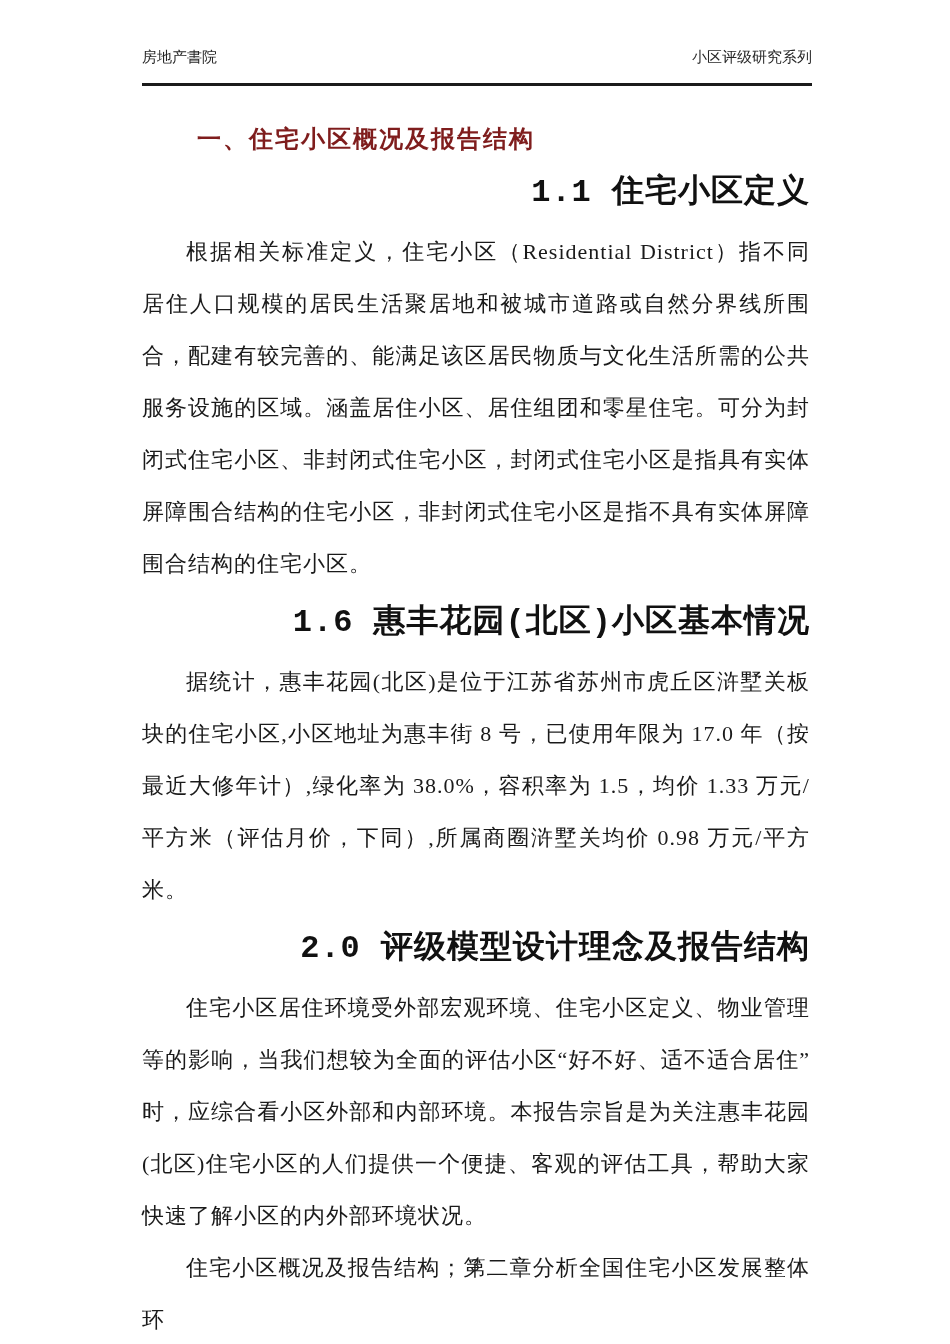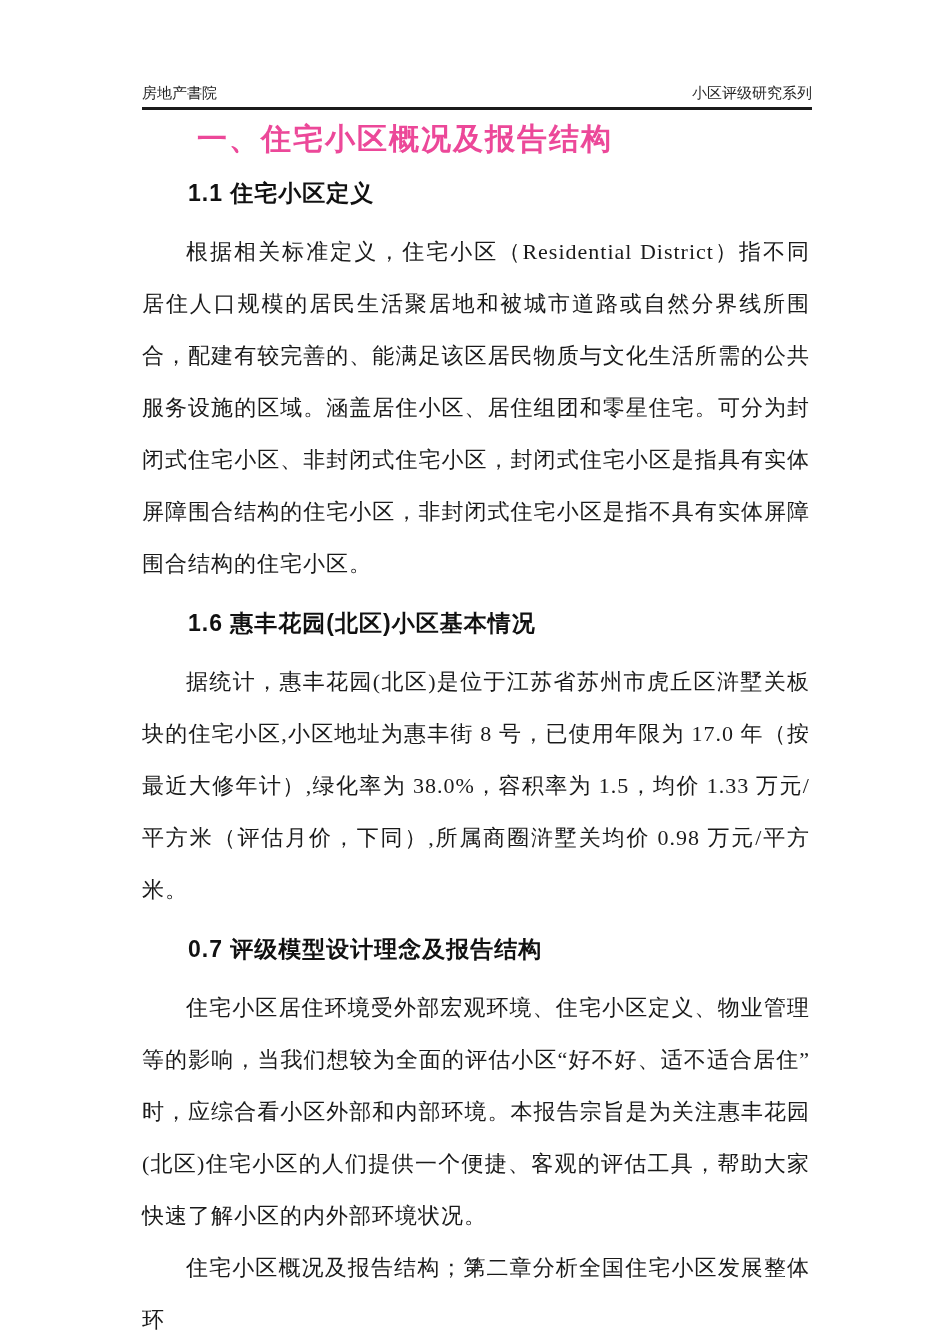--- a/index.html
+++ b/index.html
@@ -14,26 +14,26 @@
     margin: 0 auto;
     background: #ffffff;
     overflow: hidden;
     color: #1a1a1a;
   }
   .page-header {
     position: absolute;
     top: 0;
     left: 142px;
     right: 138px;
-    height: 110px;
+    height: 86px;
     box-sizing: border-box;
     display: flex;
     justify-content: space-between;
     align-items: flex-end;
-    padding-bottom: 4px;
+    padding-bottom: 16px;
     border-bottom: 3px solid #1b1b1b;
     font-family: "Liberation Sans", "DejaVu Sans", sans-serif;
     font-size: 15px;
     color: #262626;
   }
   .content {
     position: absolute;
     top: 92px;
     left: 142px;
     width: 668px;
@@ -41,36 +41,36 @@
     font-size: 22px;
     line-height: 52px;
     letter-spacing: 1px;
     text-align: justify;
     color: #1a1a1a;
   }
   .doc-title {
     margin: 28px 0 18px 0;
     padding-left: 55px;
     font-family: "Liberation Sans", "DejaVu Sans", sans-serif;
-    font-size: 30px;
+    font-size: 24px;
     line-height: 38px;
     font-weight: bold;
     letter-spacing: 2px;
     text-align: left;
-    color: #ec4899;
+    color: #7f1d1d;
   }
   .sec-heading {
     margin: 16px 0 0 0;
     padding-left: 46px;
-    font-family: Liberation Sans, sans-serif;
-    font-size: 23px;
+    font-family: Liberation Mono, monospace;
+    font-size: 32px;
     line-height: 34px;
     font-weight: bold;
     letter-spacing: 1px;
-    text-align: left;
+    text-align: right;
     color: #111111;
   }
   .para {
     margin: 16px 0 0 0;
     text-indent: 2em;
   }
   .para + .para {
     margin-top: 0;
   }
   .page-footer {
@@ -102,21 +102,21 @@
       <h2 class="sec-heading">1.1 住宅小区定义</h2>
       <p class="para">根据相关标准定义，住宅小区（Residential District）指不同居住人口规模的居民生活聚居地和被城市道路或自然分界线所围合，配建有较完善的、能满足该区居民物质与文化生活所需的公共服务设施的区域。涵盖居住小区、居住组团和零星住宅。可分为封闭式住宅小区、非封闭式住宅小区，封闭式住宅小区是指具有实体屏障围合结构的住宅小区，非封闭式住宅小区是指不具有实体屏障围合结构的住宅小区。</p>
     </section>
 
     <section>
       <h2 class="sec-heading">1.6 惠丰花园(北区)小区基本情况</h2>
       <p class="para">据统计，惠丰花园(北区)是位于江苏省苏州市虎丘区浒墅关板块的住宅小区,小区地址为惠丰街 8 号，已使用年限为 17.0 年（按最近大修年计）,绿化率为 38.0%，容积率为 1.5，均价 1.33 万元/平方米（评估月价，下同）,所属商圈浒墅关均价 0.98 万元/平方米。</p>
     </section>
 
     <section>
-      <h2 class="sec-heading">0.7 评级模型设计理念及报告结构</h2>
+      <h2 class="sec-heading">2.0 评级模型设计理念及报告结构</h2>
       <p class="para">住宅小区居住环境受外部宏观环境、住宅小区定义、物业管理等的影响，当我们想较为全面的评估小区“好不好、适不适合居住”时，应综合看小区外部和内部环境。本报告宗旨是为关注惠丰花园(北区)住宅小区的人们提供一个便捷、客观的评估工具，帮助大家快速了解小区的内外部环境状况。</p>
       <p class="para">住宅小区概况及报告结构；第二章分析全国住宅小区发展整体环</p>
     </section>
 
   </main>
 
   <footer class="page-footer">
     <span class="page-number">3</span>
   </footer>
 

